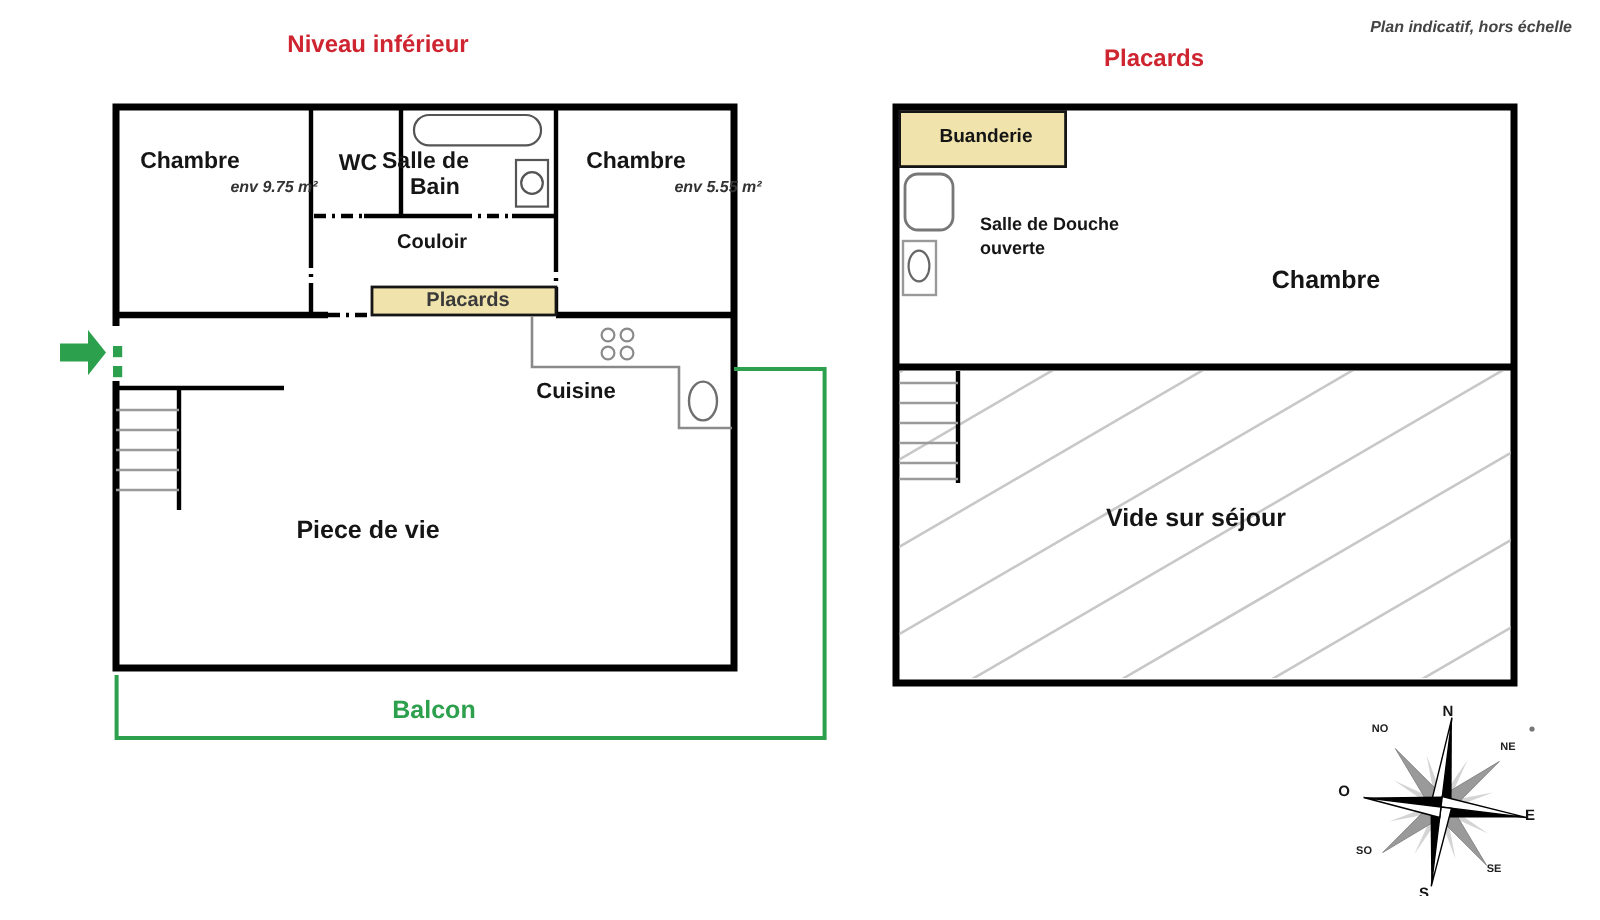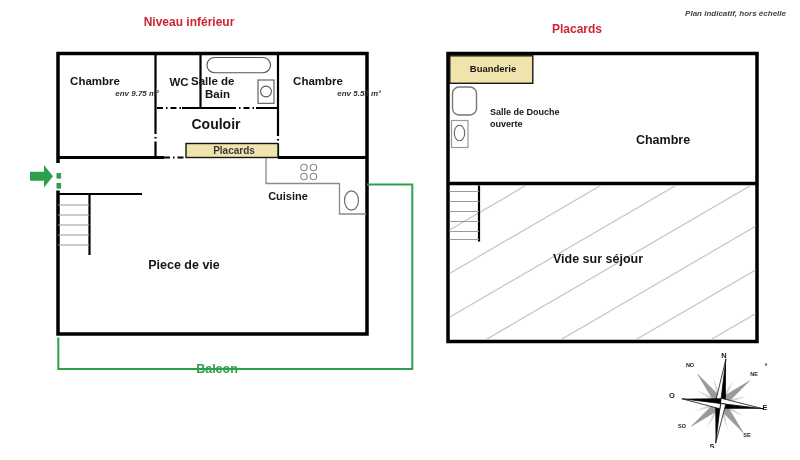--- a/index.html
+++ b/index.html
@@ -147,29 +147,29 @@
   <div class="lbl rgt note" style="left:786px;top:10px;">Plan indicatif, hors échelle</div>
 
   <div class="lbl ctr room" style="left:95px;top:76px;">Chambre</div>
   <div class="lbl ctr area" style="left:95px;top:90px;">env 9.75 m²</div>
 
   <div class="lbl ctr room" style="left:179px;top:77px;">WC</div>
 
   <div class="lbl room" style="left:191px;top:76px;">Salle de</div>
   <div class="lbl room" style="left:205px;top:89px;">Bain</div>
 
-  <div class="lbl ctr b" style="left:216px;top:117px;font-size:14px;">Couloir</div>
+  <div class="lbl ctr b" style="left:216px;top:117px;font-size:10px;">Couloir</div>
   <div class="lbl ctr placards" style="left:234px;top:146px;">Placards</div>
 
   <div class="lbl ctr room" style="left:318px;top:76px;">Chambre</div>
   <div class="lbl ctr area" style="left:317px;top:90px;">env 5.55 m²</div>
 
   <div class="lbl ctr b" style="left:288px;top:191px;font-size:11px;">Cuisine</div>
   <div class="lbl ctr big" style="left:184px;top:259px;">Piece de vie</div>
-  <div class="lbl ctr big" style="left:217px;top:349px;color:#2ca04c;margin-top:14px;">Balcon</div>
+  <div class="lbl ctr big" style="left:217px;top:349px;color:#2ca04c;">Balcon</div>
 
   <div class="lbl ctr small" style="left:493px;top:64px;font-size:9.5px;">Buanderie</div>
   <div class="lbl small" style="left:490px;top:108px;">Salle de Douche</div>
   <div class="lbl small" style="left:490px;top:120px;">ouverte</div>
   <div class="lbl ctr big" style="left:663px;top:134px;">Chambre</div>
   <div class="lbl ctr big" style="left:598px;top:253px;">Vide sur séjour</div>
 
   <div class="lbl ctr cn" style="left:724px;top:352px;">N</div>
   <div class="lbl ctr cn" style="left:765px;top:404px;">E</div>
   <div class="lbl ctr cn" style="left:712px;top:443px;">S</div>

